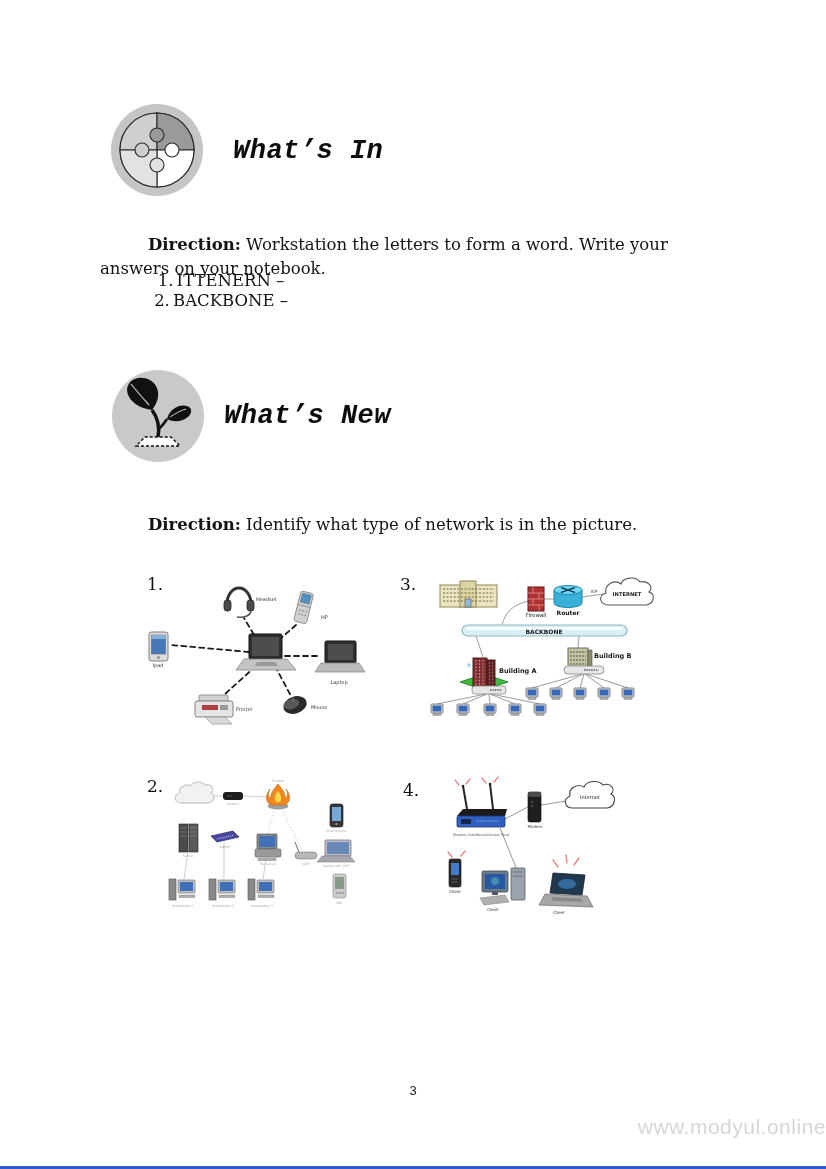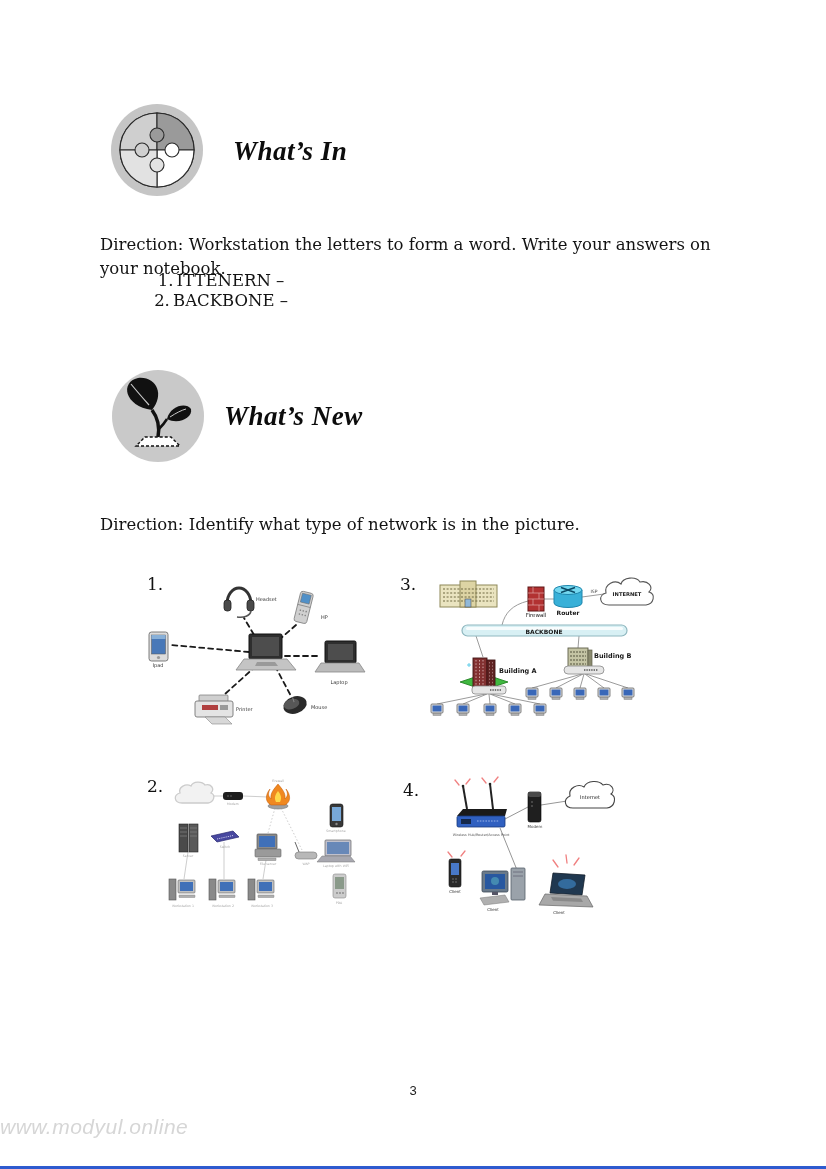--- a/index.html
+++ b/index.html
@@ -2,49 +2,49 @@
 <html><head>
 <meta charset="utf-8">
 <style>
   html,body { margin:0; padding:0; background:#ffffff; }
   .page {
     position:relative; width:826px; height:1169px; background:#fff;
     overflow:hidden; font-family:"DejaVu Serif", serif; color:#141414;
   }
   .icon-wrap { position:absolute; }
   .section-title {
-    position:absolute; font-family:Liberation Serif, serif;
+    position:absolute; font-family:Liberation Mono, monospace;
     font-weight:bold; font-style:italic; font-size:27px; color:#0c0c0c;
     letter-spacing:0.5px; white-space:nowrap;
   }
   .direction {
     position:absolute; left:100px; width:634px;
     font-size:16.5px; line-height:24px; color:#131313;
   }
-  .direction b { font-weight:normal; }
+  .direction b { font-weight:bold;margin-left:48px; }
   .unscramble-list {
     position:absolute; left:151px; top:271px;
     font-size:16.5px; line-height:19.5px; color:#131313;text-align:center;
   }
   .unscramble-item .num { display:inline-block; min-width:22px; }
   .fig { position:absolute; }
   .fig svg { position:absolute; left:0; top:0; }
   .fig-num {
     position:absolute; left:2px; top:0px; font-size:17px; color:#111;
     font-family:"DejaVu Serif", serif; z-index:2;
   }
   svg text { font-family:"DejaVu Sans", sans-serif; }
   .page-number {
     position:absolute; left:0; right:0; top:1083px; text-align:center;
     font-family:"Liberation Sans", sans-serif; font-size:13px; color:#222;
   }
   .watermark {
-    position:absolute; left:0; right:0; top:1115px; text-align:left;
+    position:absolute; left:0; right:0; top:1115px; text-align:right;
     font-family:"Liberation Sans", sans-serif; font-size:21px;
-    color:#d6d6d6; letter-spacing:0.5px;font-style:italic;
+    color:#d6d6d6; letter-spacing:0.5px;
   }
   .bottom-bar {
     position:absolute; left:0; bottom:0; width:100%; height:3px;
     background:#2e5bcf;
   }
 </style>
 </head>
 <body>
 
 <div class="page">

